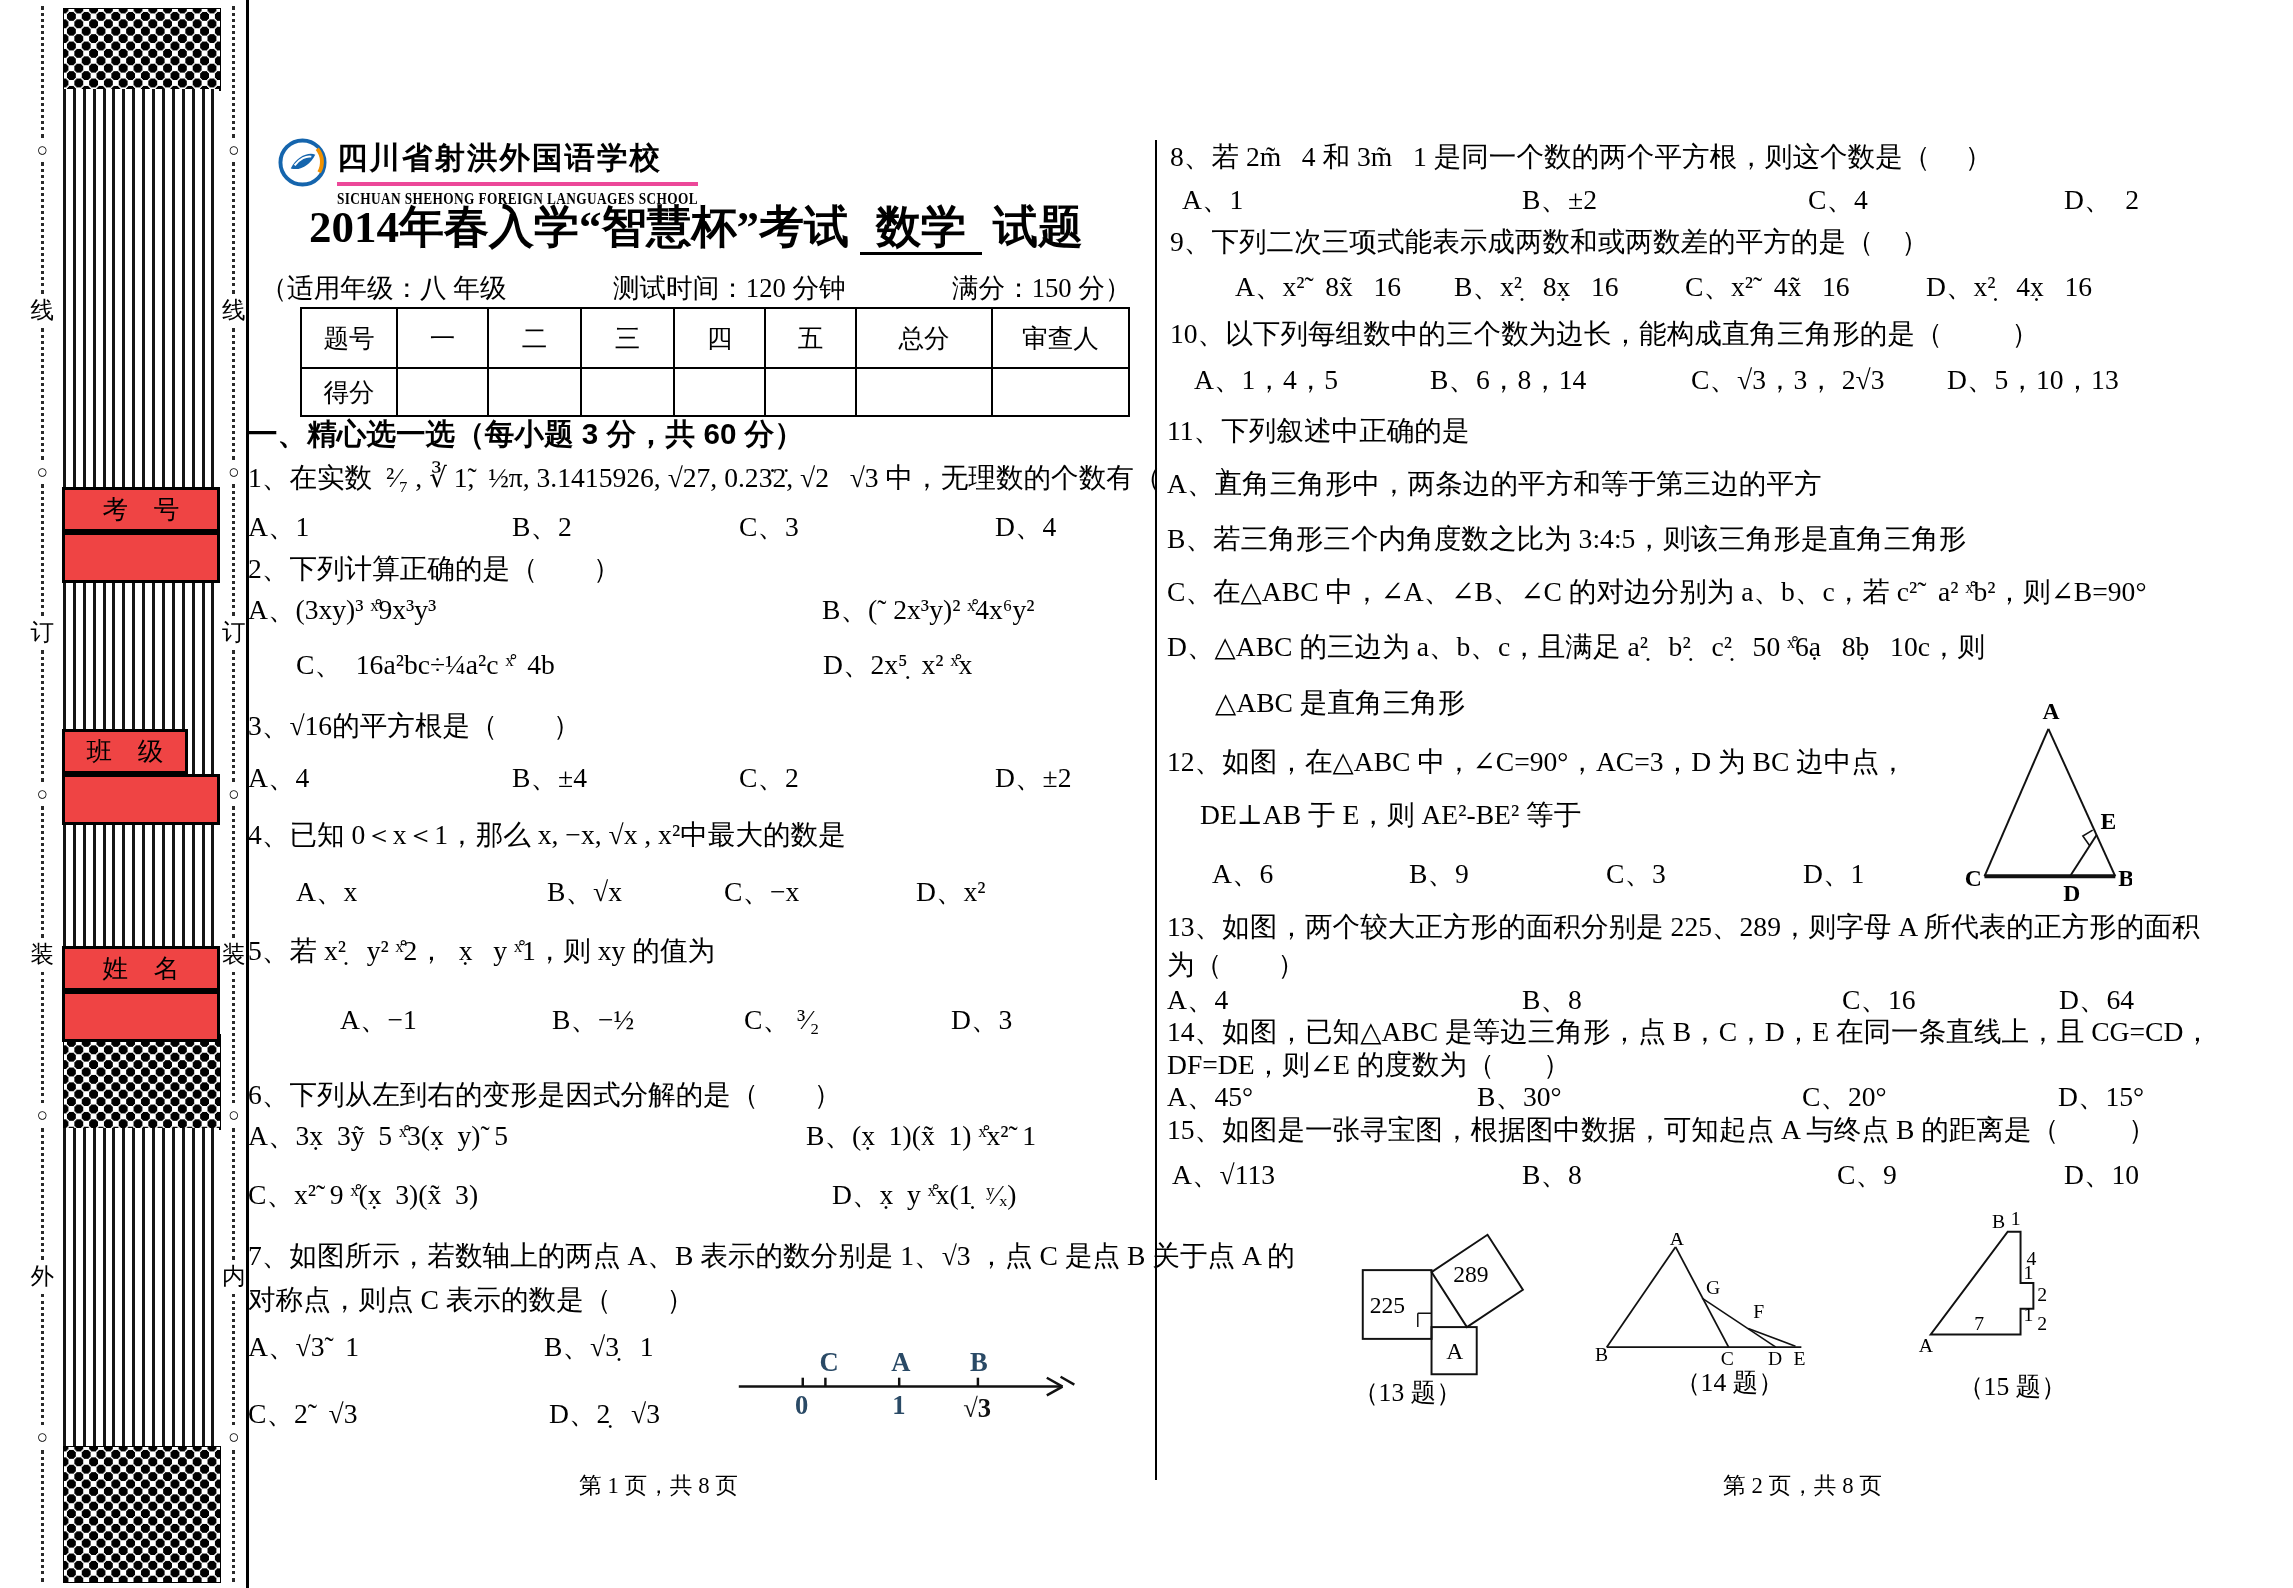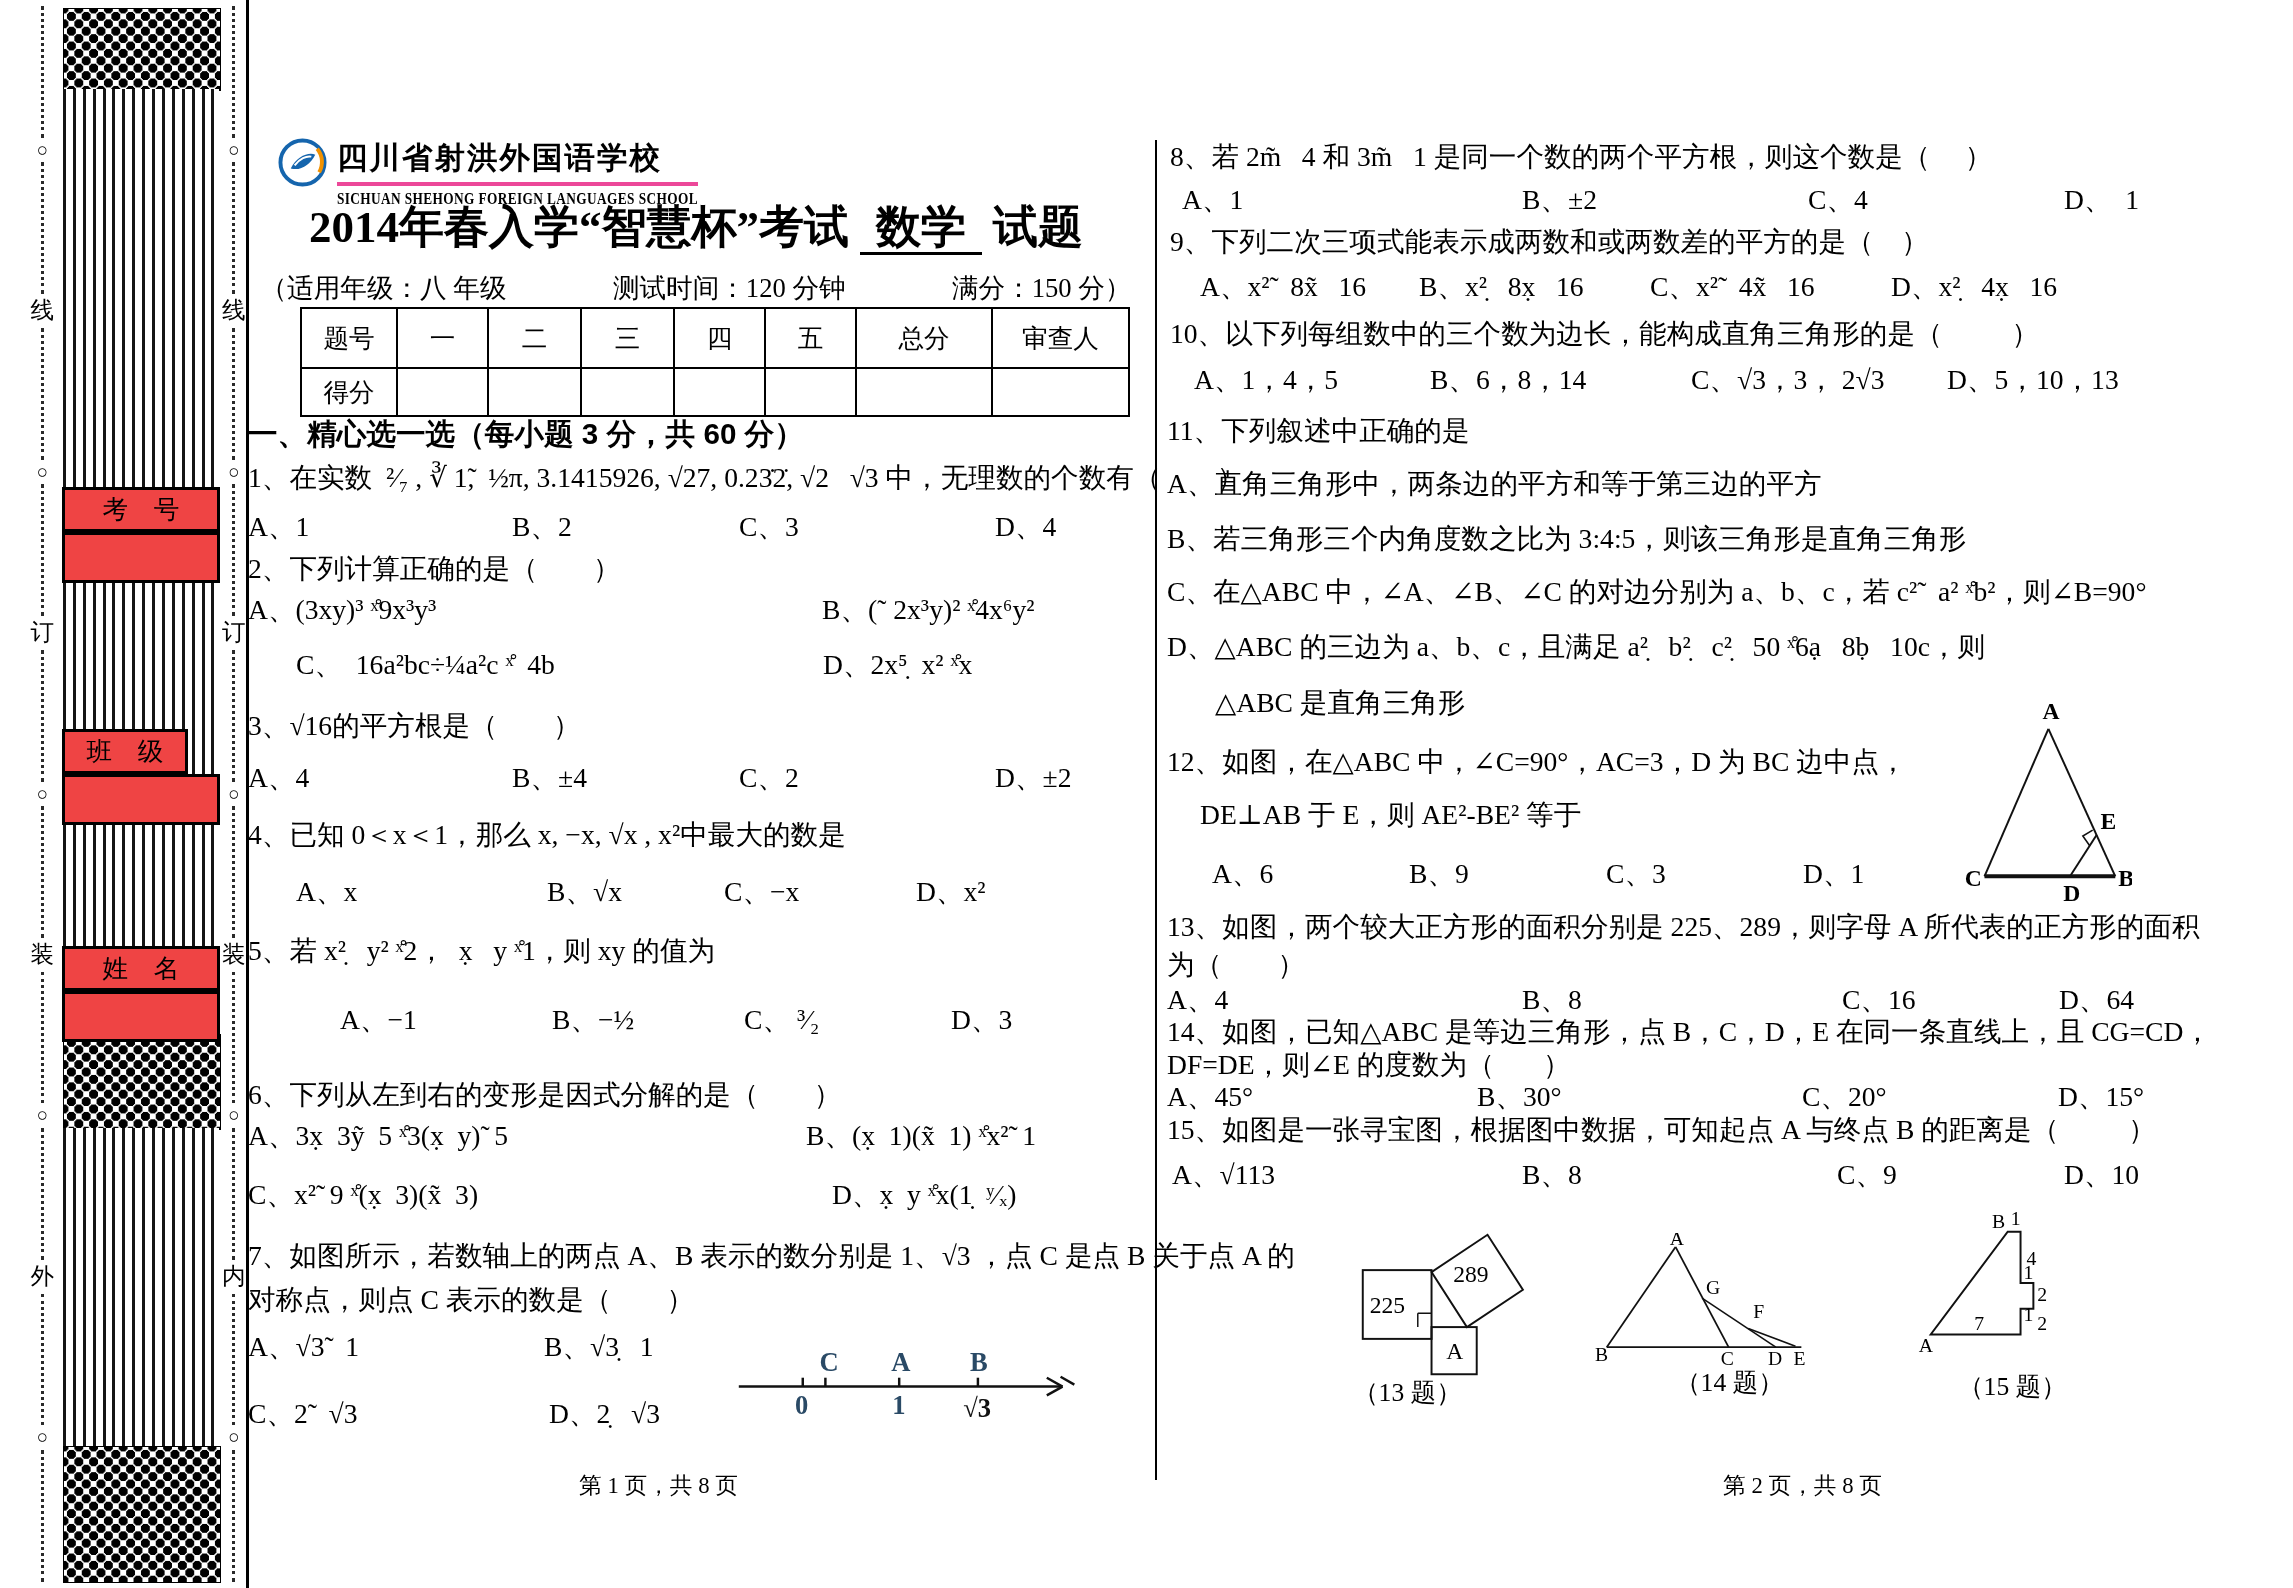--- a/index.html
+++ b/index.html
@@ -231,25 +231,25 @@
   <text x="243" y="121" font-size="27" font-weight="bold" fill="#111">√3</text>
 </svg>
 
 <div class="abs footer" style="left:215px;top:1470px;width:887px">第 1 页，共 8 页</div>
 
 <div class="abs stem" style="left:1170px;top:138px">8、若 2m̃   4 和 3m̃   1 是同一个数的两个平方根，则这个数是（     ）</div>
 <div class="abs opts" style="left:1182px;top:181px">
   <div class="opt" style="width:340px">A、1</div>
   <div class="opt" style="width:286px">B、±2</div>
   <div class="opt" style="width:256px">C、4</div>
-  <div class="opt">D、  1</div>
+  <div class="opt">D、  2</div>
 </div>
 
 <div class="abs stem" style="left:1170px;top:223px">9、下列二次三项式能表示成两数和或两数差的平方的是（    ）</div>
-<div class="abs opts" style="left:1200px;top:268px">
+<div class="abs opts" style="left:1235px;top:268px">
   <div class="opt" style="width:219px">A、x²̃   8x̃   16</div>
   <div class="opt" style="width:231px">B、x²̣   8x̣   16</div>
   <div class="opt" style="width:241px">C、x²̃   4x̃   16</div>
   <div class="opt">D、x²̣   4x̣   16</div>
 </div>
 
 <div class="abs stem" style="left:1170px;top:315px">10、以下列每组数中的三个数为边长，能构成直角三角形的是（          ）</div>
 <div class="abs opts" style="left:1194px;top:361px">
   <div class="opt" style="width:236px">A、1，4，5</div>
   <div class="opt" style="width:261px">B、6，8，14</div>

